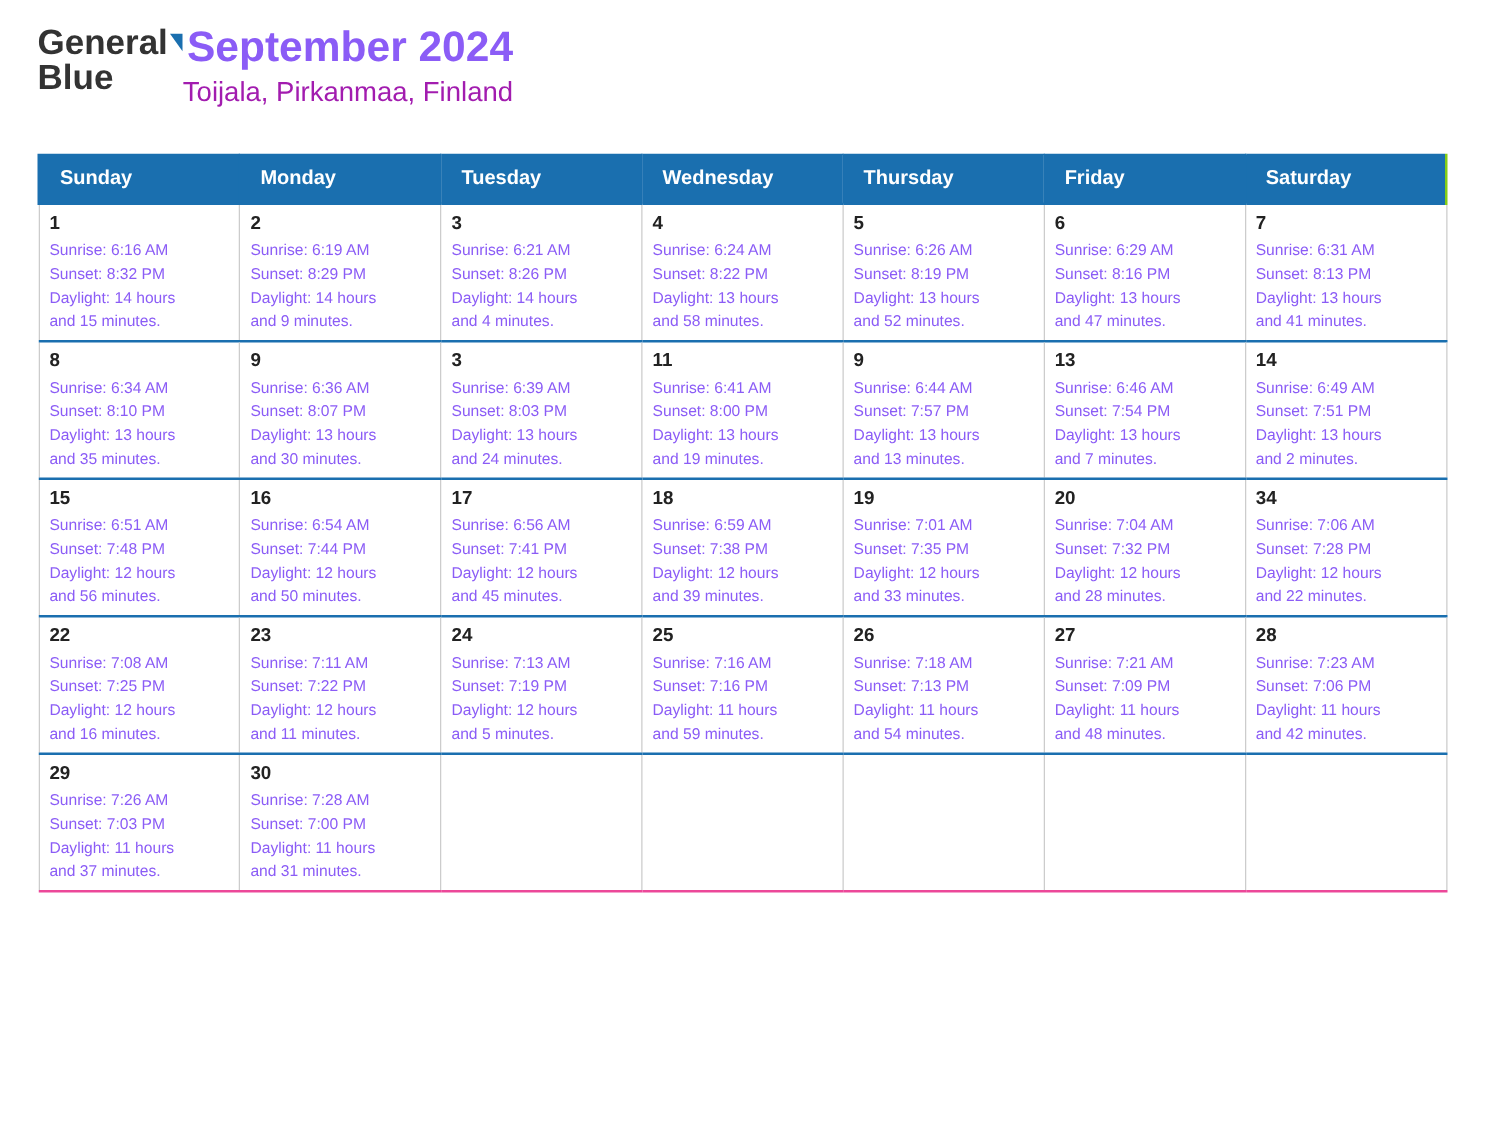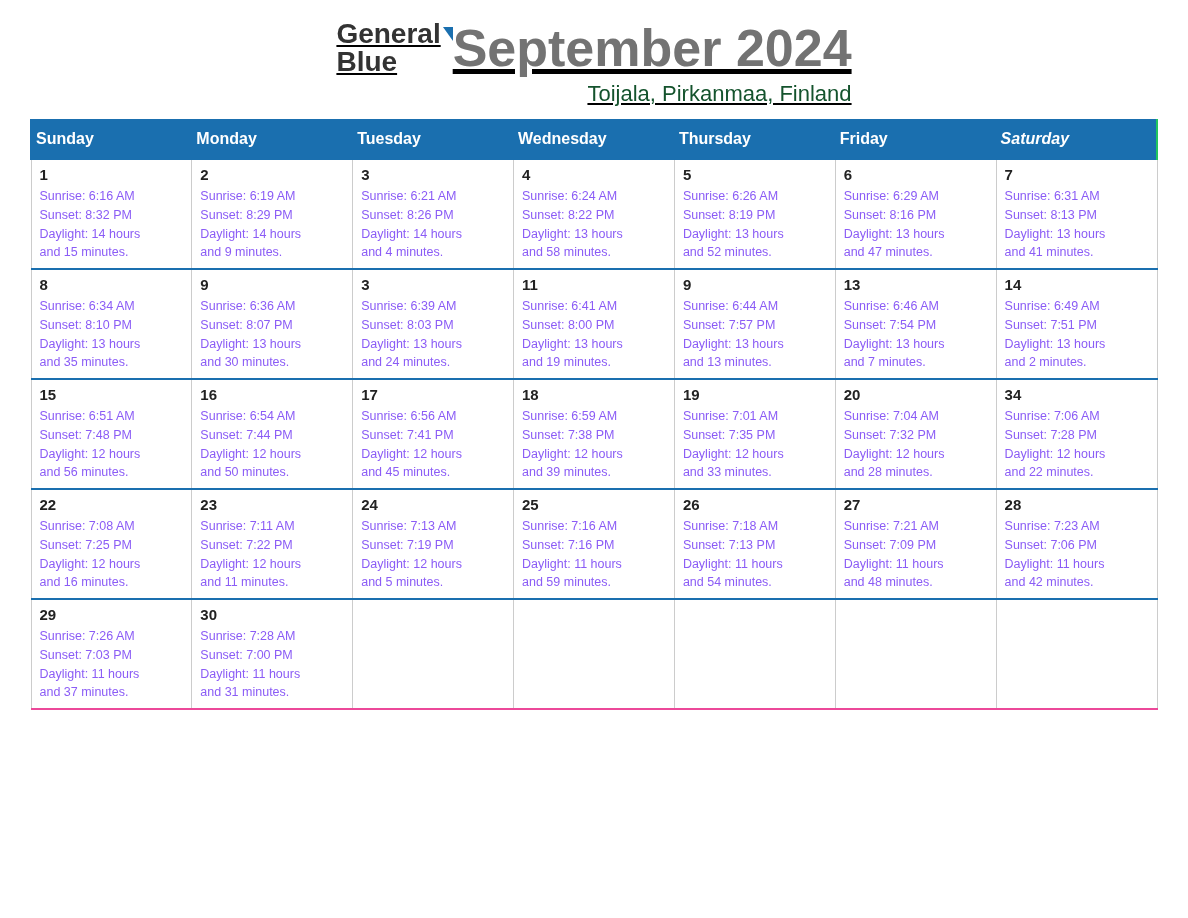--- a/index.html
+++ b/index.html
@@ -5,24 +5,23 @@
     * { margin: 0; padding: 0; box-sizing: border-box; }
     body {
       font-family: Arial, sans-serif;
       background: #fff;
       width: 1188px;
       min-height: 918px;
       padding: 20px 30px;
     }
     .header {
       display: flex;
-      justify-content: center;
+      justify-content: flex-start;
       align-items: flex-start;
-      margin-bottom: 12px;
-      text-decoration: underline;
+      margin-bottom: 36px;
     }
     .logo {
       display: flex;
       flex-direction: column;
       align-items: flex-start;
     }
     .logo-text {
       font-size: 28px;
       font-weight: bold;
       color: #333;
@@ -38,59 +37,58 @@
       vertical-align: middle;
     }
     .logo-row {
       display: flex;
       align-items: center;
     }
     .title-block {
       text-align: right;
     }
     .month-title {
-      font-size: 52px;
-      font-weight: bold;
-      color: #737373;
+      font-size: 34px;
+      font-weight: bold;
+      color: #8b5cf6;
       line-height: 1.1;
     }
     .location {
       font-size: 22px;
-      color: #14532d;
+      color: #a21caf;
       margin-top: 4px;
     }
     .calendar {
       width: 100%;
       border-collapse: collapse;
     }
     .calendar th {
       background-color: #1a6faf;
       color: #fff;
       font-size: 16px;
       font-weight: bold;
-      padding: 10px 4px;
+      padding: 10px 16px;
       text-align: left;
       border: 1px solid #1a6faf;
     }
     .calendar td {
       vertical-align: top;
       border: 1px solid #ccc;
       padding: 6px 8px;
       width: 14.28%;
       background: #fff;
     }
     .calendar tr:last-child td {
       border-bottom: 2px solid #ec4899;
     }
     .calendar thead tr th:first-child {
       border-left: 2px solid #1a6faf;
     }
     .calendar thead tr th:last-child {
-      border-right: 2px solid #22c55e;
-      font-style: italic;
+      border-right: 2px solid #84cc16;
     }
     .day-number {
       font-size: 15px;
       font-weight: bold;
       color: #222;
       margin-bottom: 4px;
     }
     .day-info {
       font-size: 12.5px;
       color: #8b5cf6;

